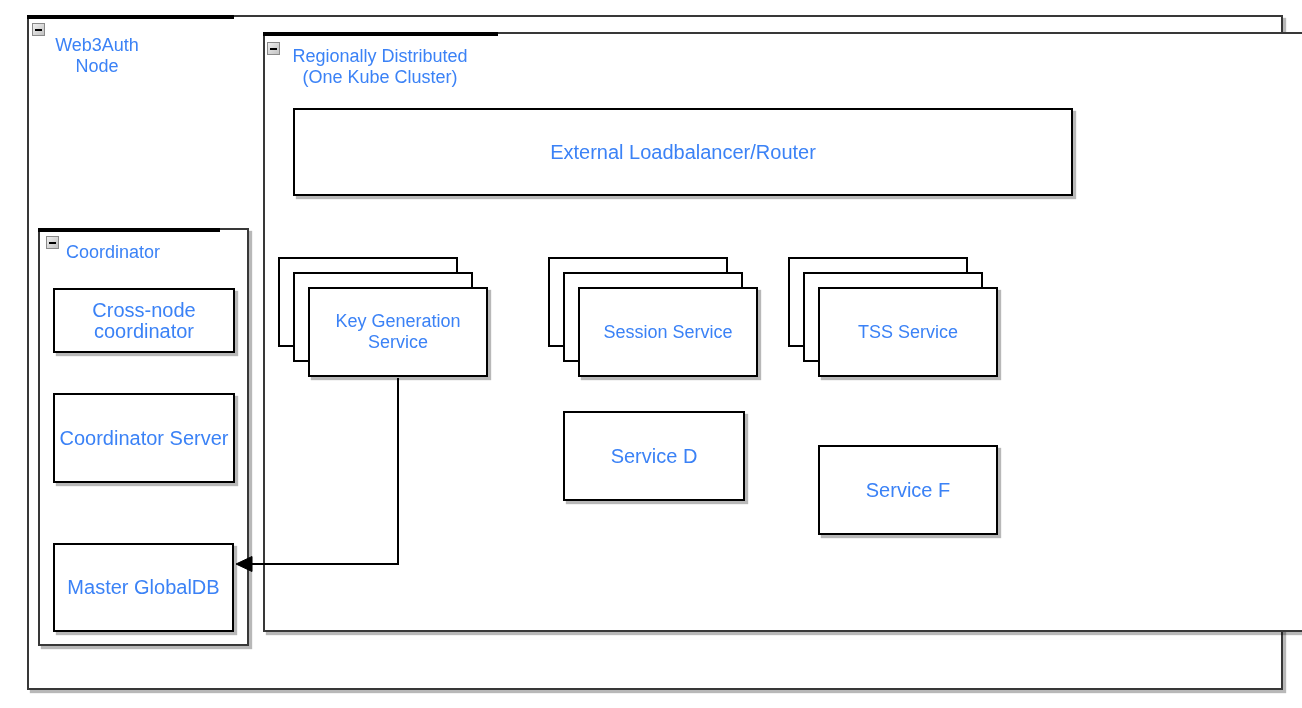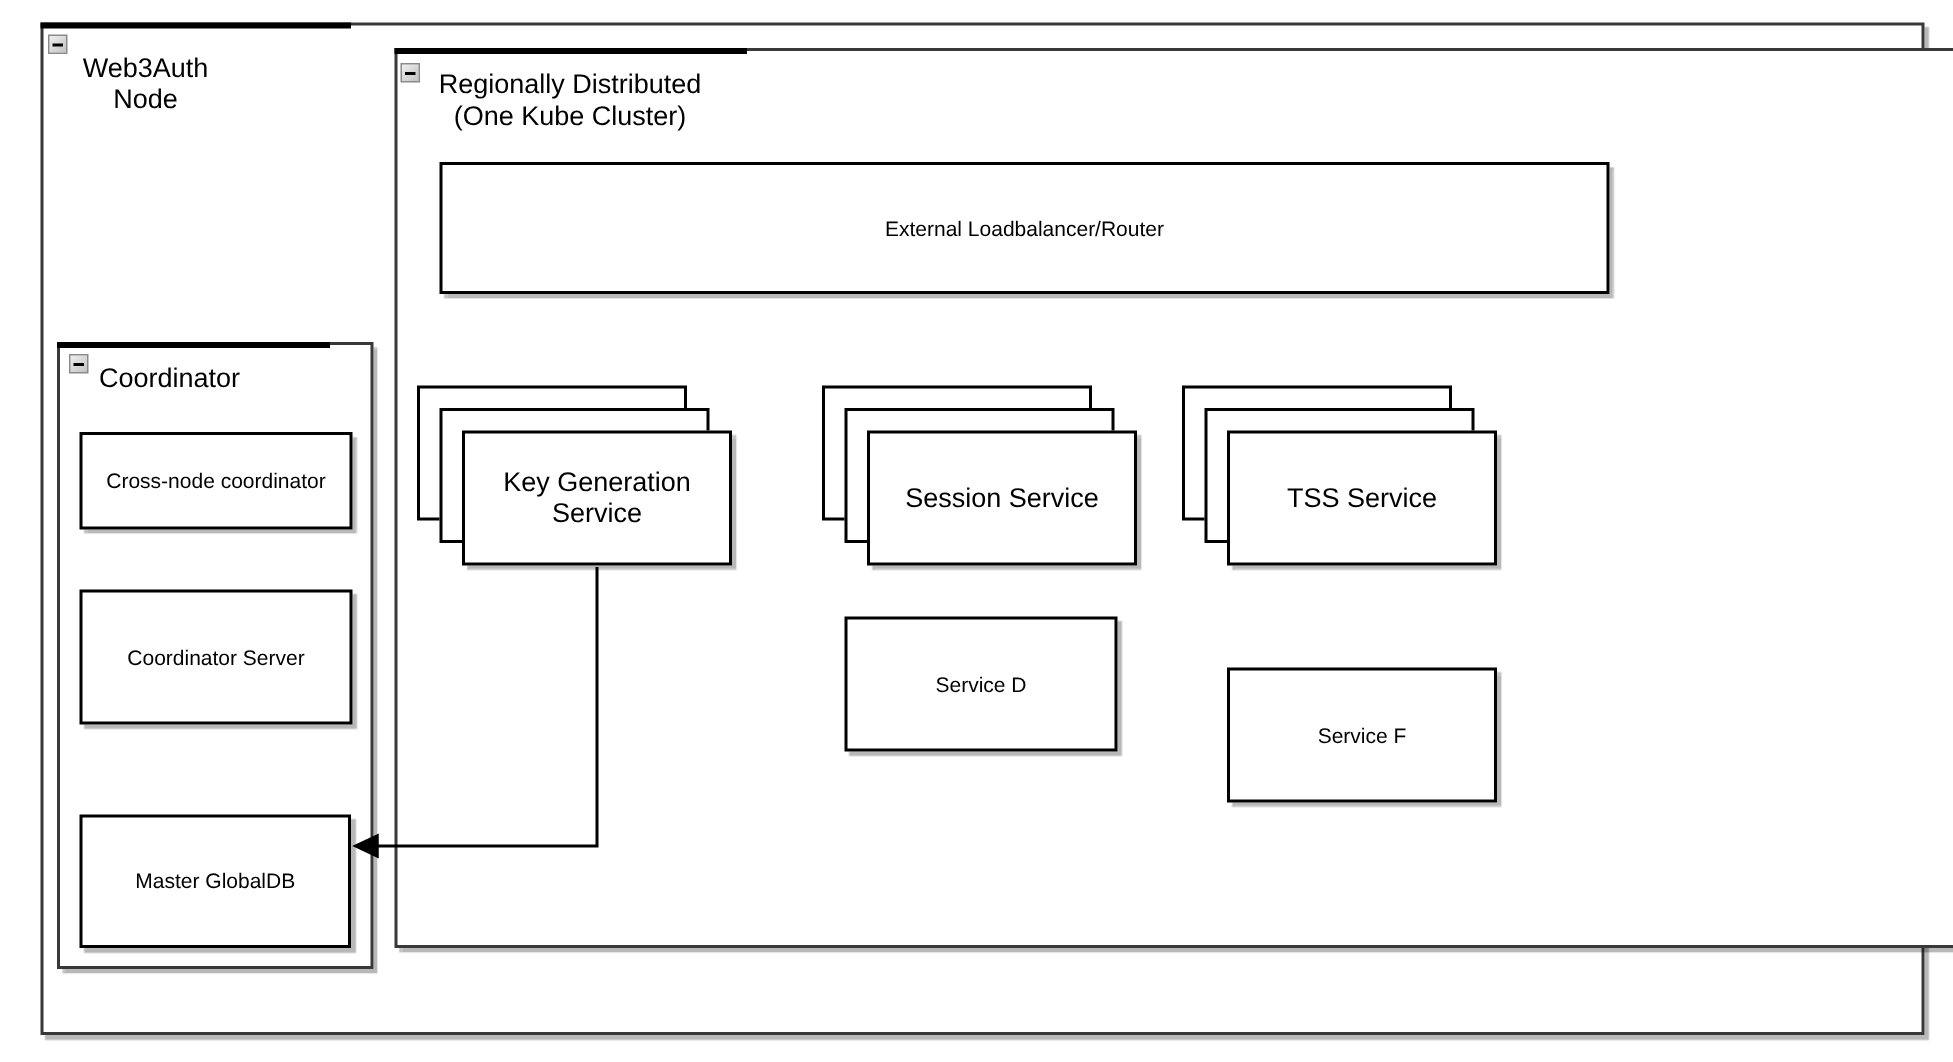--- a/index.html
+++ b/index.html
@@ -1,18 +1,18 @@
 <!DOCTYPE html>
 <html><head>
 <meta charset="utf-8">
 <style>
   html,body{margin:0;padding:0;background:#ffffff;}
   .canvas{
     position:relative;width:1302px;height:708px;background:#ffffff;
-    font-family:"Liberation Sans", sans-serif;color:#000000;overflow:hidden;
+    font-family:"Liberation Sans", sans-serif;color:#3b82f6;overflow:hidden;
   }
   .container{
     position:absolute;background:#ffffff;border:2px solid #383838;
     box-shadow:3px 3px 1px rgba(0,0,0,0.28);box-sizing:border-box;
   }
   .container-topbar{
     position:absolute;top:-2px;left:-2px;height:4px;background:#000000;
   }
   .collapse-btn{
     position:absolute;width:13px;height:13px;box-sizing:border-box;
@@ -20,21 +20,21 @@
     display:flex;align-items:center;justify-content:center;cursor:pointer;
   }
   .minus-bar{width:7px;height:2px;background:#000000;}
   .container-label{
     position:absolute;font-size:18px;line-height:21px;text-align:center;
     white-space:nowrap;
   }
   .box{
     position:absolute;background:#ffffff;border:2px solid #000000;
     box-sizing:border-box;display:flex;align-items:center;justify-content:center;
-    text-align:center;font-size:14px;line-height:21px;
+    text-align:center;font-size:20px;line-height:21px;
     box-shadow:3px 3px 1px rgba(0,0,0,0.28);padding:0 4px;
   }
   .stack{position:absolute;}
   .stack-box{
     position:absolute;width:180px;height:90px;background:#ffffff;
     border:2px solid #000000;box-sizing:border-box;
     display:flex;align-items:center;justify-content:center;text-align:center;
     font-size:18px;line-height:21px;padding:0 2px;
   }
   .stack-front{box-shadow:3px 3px 1px rgba(0,0,0,0.28);}

